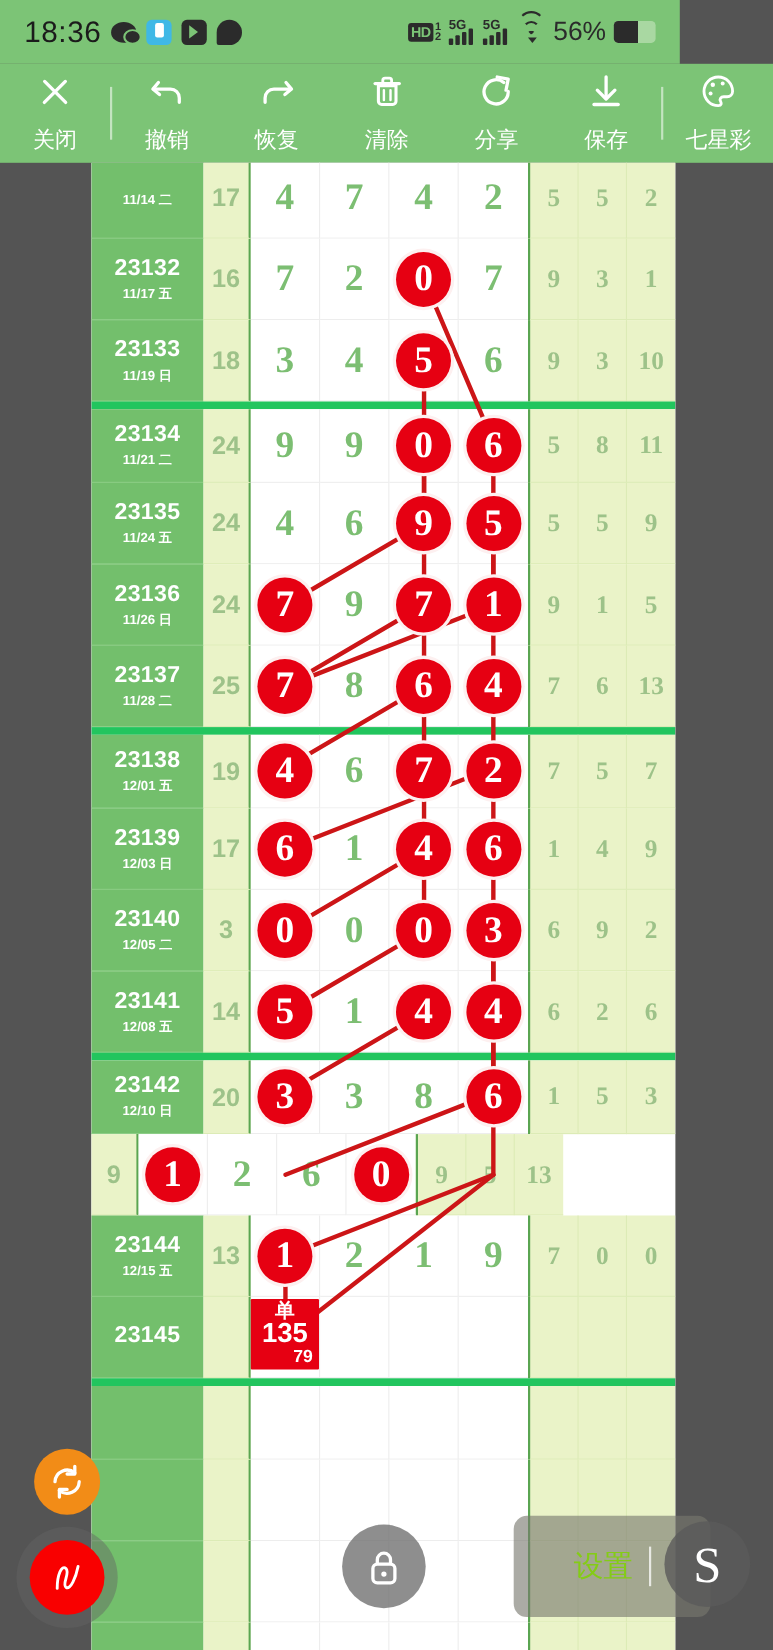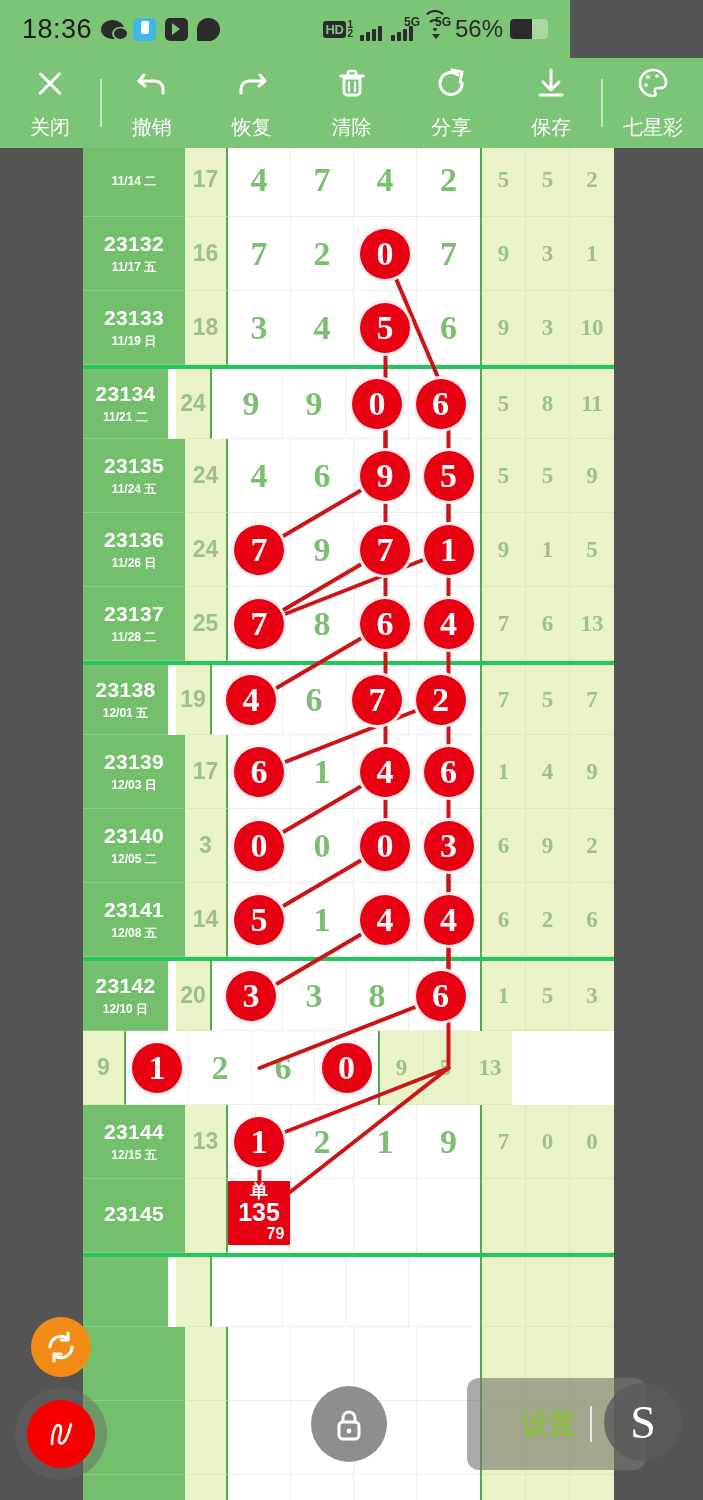--- a/index.html
+++ b/index.html
@@ -6,21 +6,21 @@
   html,body{ width:703px; height:1500px; }
   body{
     font-family:"Liberation Sans","DejaVu Sans",sans-serif;
     background:#545454;
     overflow:hidden;
     position:relative;
   }
 
   
   #status-bar{
-    position:absolute; left:0; top:0; width:570px; height:58px;
+    position:absolute; left:0; top:0; width:618px; height:58px;
     background:#7cc476;
     display:flex; align-items:center; justify-content:space-between;
     padding:0 22px;
   }
   .sb-left{ display:flex; align-items:center; gap:9px; }
   .sb-time{ font-size:27px; color:#1b1b1b; letter-spacing:.5px; font-weight:400; }
   .sb-ic{ width:23px; height:23px; display:inline-block; position:relative; }
   .ic-wechat{ background:#2b2b2b;
     border-radius:50% 50% 45% 50%; transform:scale(1.0,.82); }
   .ic-wechat:after{ content:""; position:absolute; right:-5px; bottom:-2px;
@@ -34,21 +34,21 @@
     border-top:6px solid transparent;border-bottom:6px solid transparent;}
   .ic-dot{ background:#2b2b2b; border-radius:50% 50% 50% 8%; }
 
   .sb-right{ display:flex; align-items:center; gap:7px; }
   .hd-badge{ position:relative; display:flex; align-items:center; }
   .hd-box{ background:#2b2b2b; color:#7cc476; font-size:13px; font-weight:bold;
     padding:2px 3px; border-radius:3px; line-height:1; letter-spacing:-.5px;}
   .hd-sup{ font-size:10px; color:#2b2b2b; line-height:.95; margin-left:1px;
      display:flex; flex-direction:column; font-weight:bold;}
   .sig{ display:flex; align-items:flex-end; position:relative; padding-top:9px;}
-  .sig-lab{ position:absolute; top:-2px; left:0; font-size:12px; font-weight:bold; color:#2b2b2b;margin-left:44px;}
+  .sig-lab{ position:absolute; top:-2px; left:0; font-size:12px; font-weight:bold; color:#2b2b2b;}
   .sig .bar{ width:4px; background:#2b2b2b; margin-right:2px; border-radius:1px;}
   .sig .b1{height:6px}.sig .b2{height:9px}.sig .b3{height:12px}.sig .b4{height:15px}
   .wifi{ position:relative; width:26px; height:20px; }
   .wifi i{ position:absolute; left:50%; bottom:4px; border:2.6px solid #2b2b2b;
     border-bottom-color:transparent; border-left-color:transparent; border-right-color:transparent;
     border-radius:50%; transform:translateX(-50%) rotate(0deg);}
   .wifi .w1{ width:25px;height:25px;margin-left:0;}
   .wifi .w2{ width:16px;height:16px;}
   .wifi .w3{ width:7px;height:7px;border-width:3px;}
   .wifi:after{content:"";position:absolute;left:50%;margin-left:-3px;bottom:0;
@@ -73,21 +73,21 @@
   .i-close:before{transform:rotate(45deg)} .i-close:after{transform:rotate(-45deg)}
 
   .i-undo svg,.i-redo svg,.i-trash svg,.i-share svg,.i-save svg,.i-palette svg{width:34px;height:34px;display:block;}
 
   
   #grid-wrap{
     position:absolute; left:83px; top:148px; width:531px; height:1352px;
     overflow:hidden; background:#fff;
   }
   .row{ display:flex; height:74px; width:531px; position:relative; }
-  .row.grp{ border-top:4px solid #22c55e;gap:8px; }
+  .row.grp{ border-top:7px solid #22c55e; }
   .row .cell-label{
     width:102px; background:#73bf6c; color:#fff;
     display:flex; flex-direction:column; align-items:center; justify-content:center;
     border-bottom:1px solid #8ccd86;
   }
   .lbl-issue{ font-size:21px; font-weight:bold; letter-spacing:.3px; }
   .lbl-date{ font-size:12px; font-weight:bold; margin-top:3px; }
   .cell-sum{
     width:43px; background:#eaf3c8; color:#9dc289; font-size:23px; font-weight:bold;
     display:flex;align-items:center;justify-content:center;

